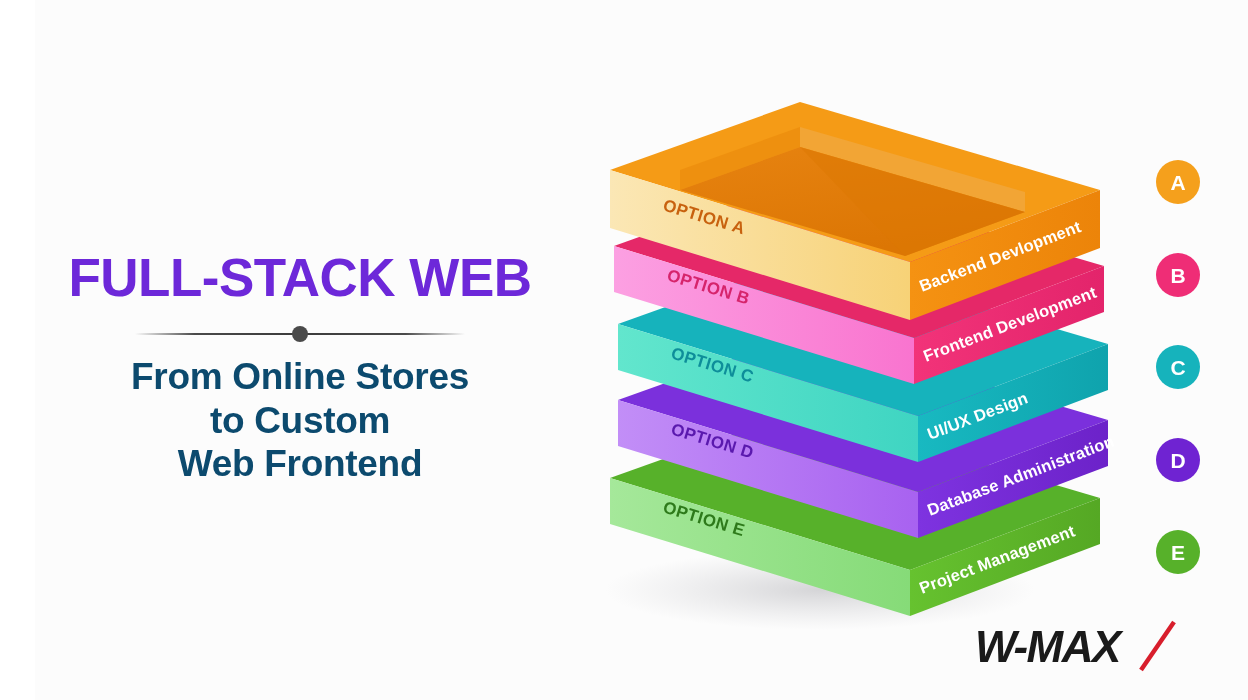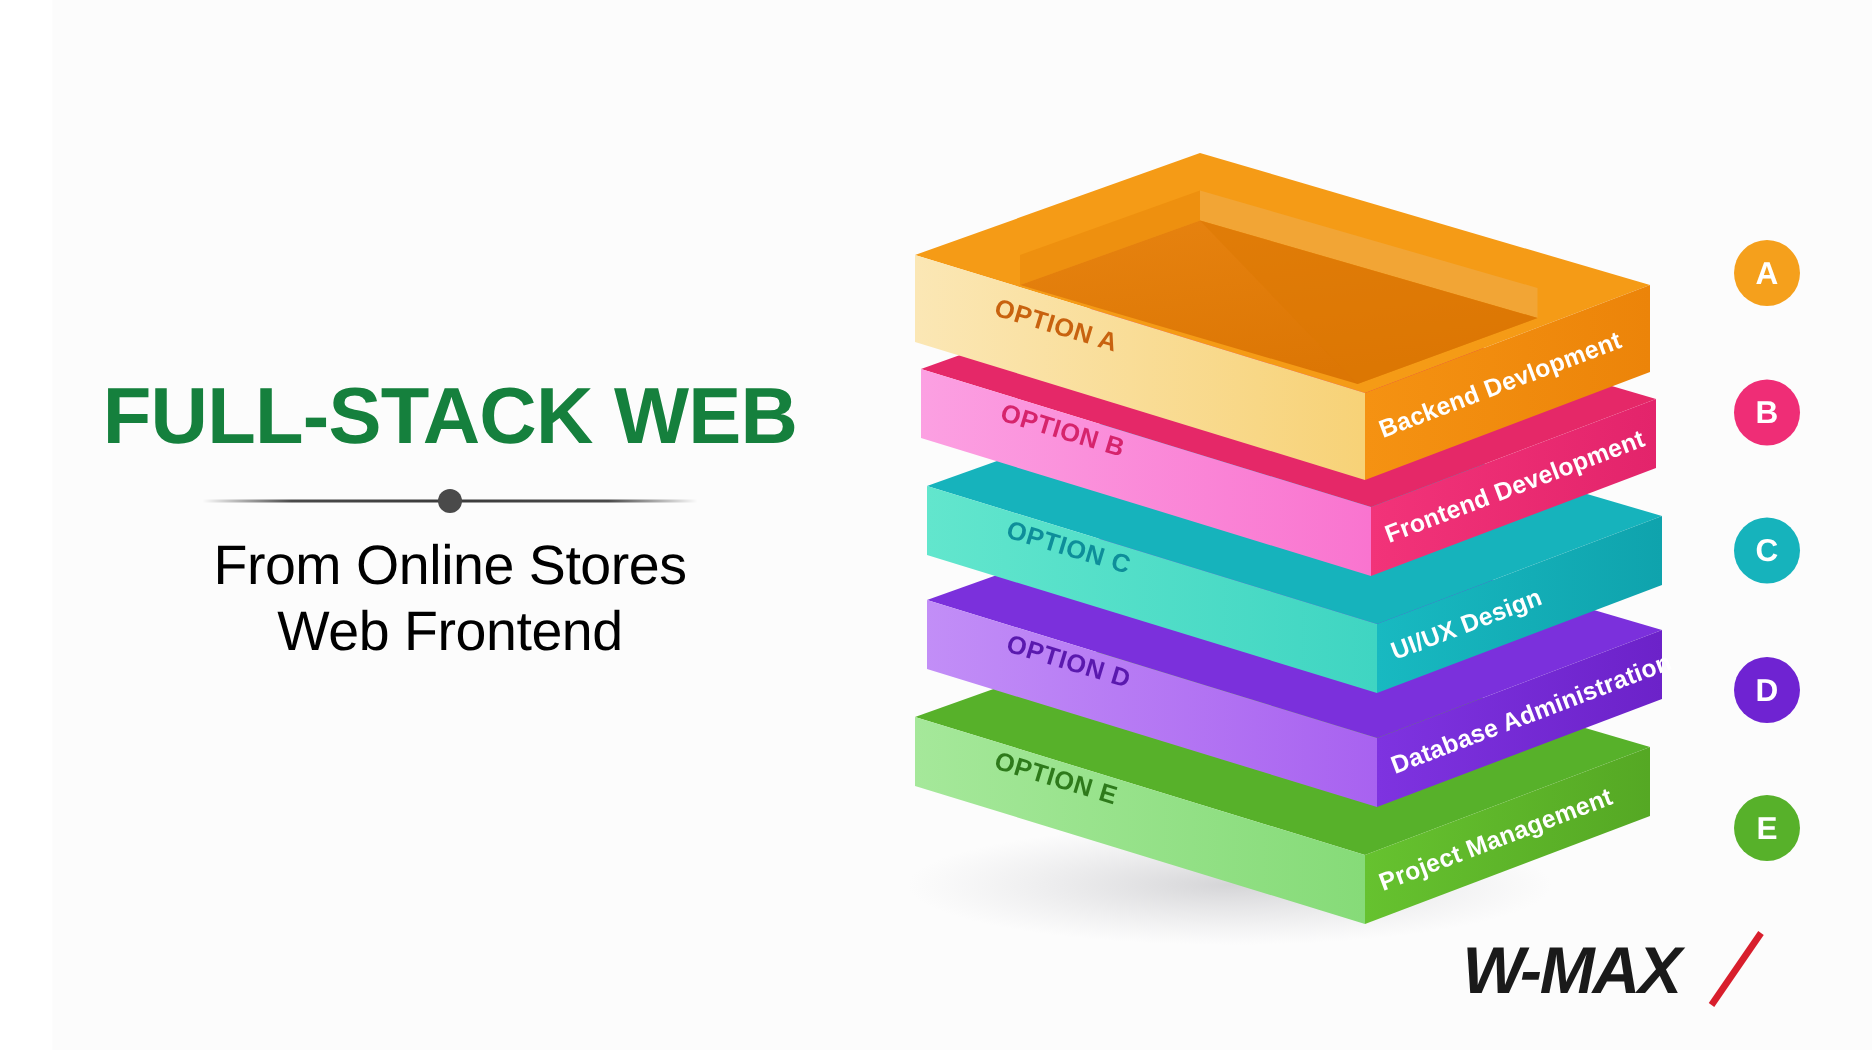--- a/index.html
+++ b/index.html
@@ -34,21 +34,21 @@
     position: absolute;
     left: 0px;
     top: 250px;
     width: 600px;
     text-align: center;
   }
   #headline {
     font-size: 53px;
     font-weight: bold;
     letter-spacing: -0.5px;
-    color: #15803d;
+    color: #6d28d9;
     line-height: 1.04;
     white-space: nowrap;
   }
   #divider {
     position: relative;
     width: 330px;
     height: 22px;
     margin: 18px auto 10px auto;
   }
   #divider-line {
@@ -69,22 +69,22 @@
     left: 50%;
     top: 3px;
     width: 16px;
     height: 16px;
     margin-left: -8px;
     border-radius: 50%;
     background: #4a4a4a;
   }
   #subheadline {
     font-size: 37px;
-    font-weight: normal;
-    color: #000000;
+    font-weight: bold;
+    color: #0c4a6e;
     line-height: 1.18;
     letter-spacing: -0.3px;
   }
   .sub-line { display: block; white-space: nowrap; }
 
   
   #stack-svg {
     position: absolute;
     left: 570px;
     top: 70px;
@@ -144,20 +144,21 @@
   <div id="text-block">
     <div id="headline">FULL-STACK WEB</div>
 
     <div id="divider">
       <div id="divider-line"></div>
       <div id="divider-dot"></div>
     </div>
 
     <div id="subheadline">
       <span class="sub-line">From Online Stores</span>
+      <span class="sub-line">to Custom</span>
       <span class="sub-line">Web Frontend</span>
     </div>
   </div>
 
   <svg id="stack-svg" width="580" height="560" viewBox="0 0 580 560">
     <defs>
 
       <radialGradient id="groundShadow" cx="50%" cy="50%" r="50%">
         <stop offset="0%" stop-color="#9a9aa0" stop-opacity="0.40"></stop>
         <stop offset="55%" stop-color="#a8a8ae" stop-opacity="0.18"></stop>

